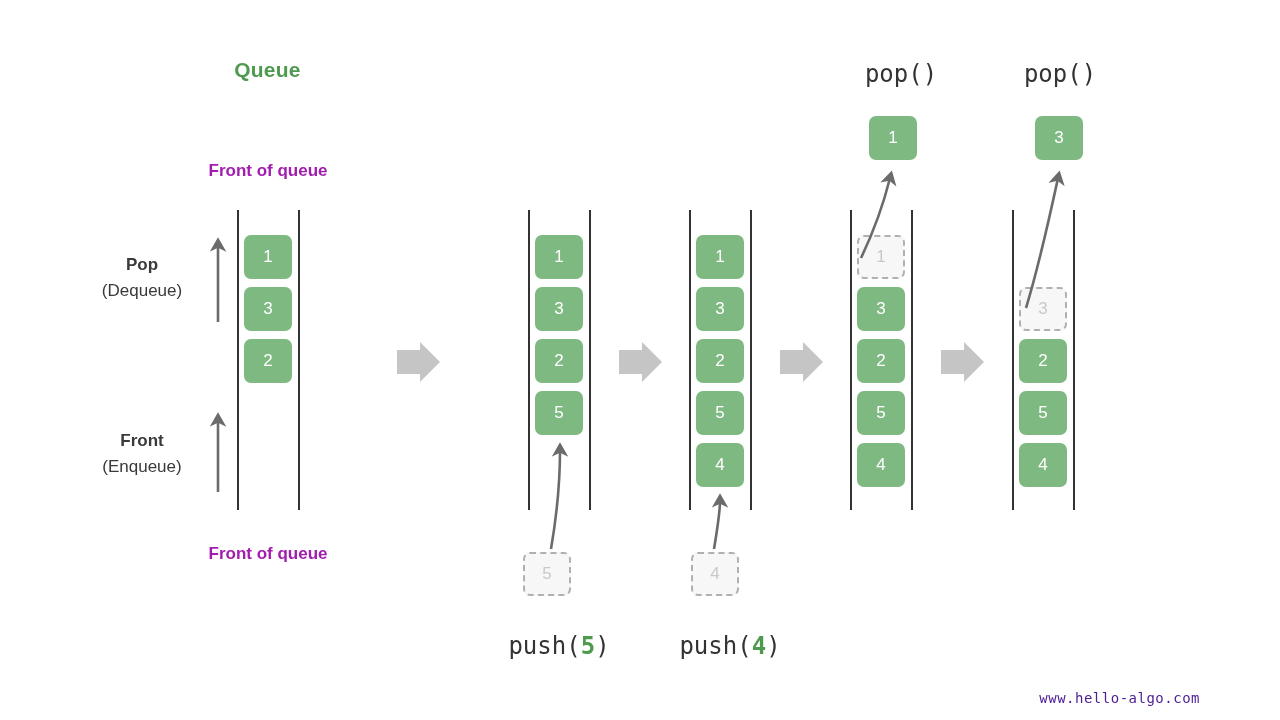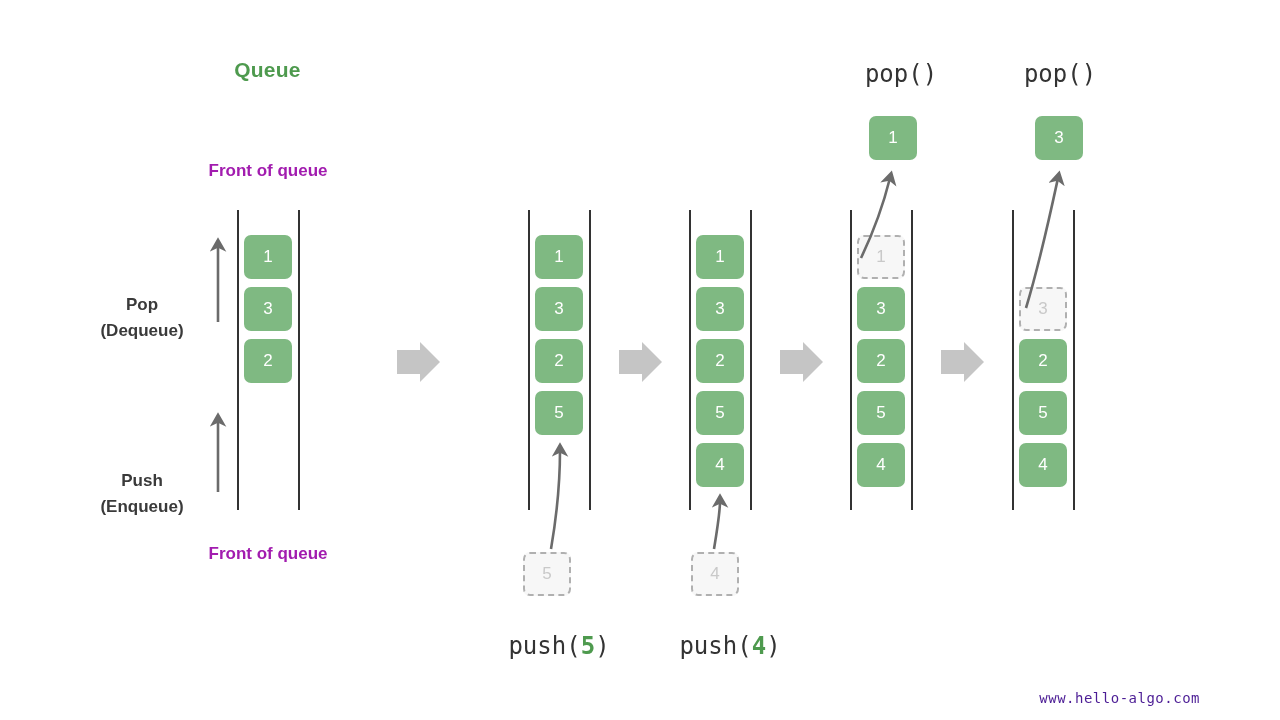--- a/index.html
+++ b/index.html
@@ -48,26 +48,25 @@
     width: 170px;
     text-align: center;
     color: #3a3a3a;
     white-space: nowrap;
   }
   .side-label .t1 {
     display: block;
     font-size: 17px;
     font-weight: bold;
     line-height: 26px;
-    margin-top: 40px;
   }
   .side-label .t2 {
     display: block;
     font-size: 17px;
-    font-weight: bold;
+    font-weight: normal;
     line-height: 26px;
   }
 
   
   .rail {
     position: absolute;
     width: 1.6px;
     background: #333333;
   }
 
@@ -132,21 +131,21 @@
   <div class="diagram-title">Queue</div>
 
   <div class="cap-bold" style="left:182px; top:161px; width:172px;">Front of queue</div>
   <div class="cap-bold" style="left:182px; top:544px; width:172px;">Front of queue</div>
 
   <div class="side-label" style="left:57px; top:252px;">
     <span class="t1">Pop</span>
     <span class="t2">(Dequeue)</span>
   </div>
   <div class="side-label" style="left:57px; top:428px;">
-    <span class="t1">Push</span>
+    <span class="t1">Front</span>
     <span class="t2">(Enqueue)</span>
   </div>
 
   <div>
     <div class="rail" style="left:237px; top:210px; height:300px;"></div>
     <div class="rail" style="left:298px; top:210px; height:300px;"></div>
     <div class="cell" style="left:244px; top:235px;">1</div>
     <div class="cell" style="left:244px; top:287px;">3</div>
     <div class="cell" style="left:244px; top:339px;">2</div>
   </div>

